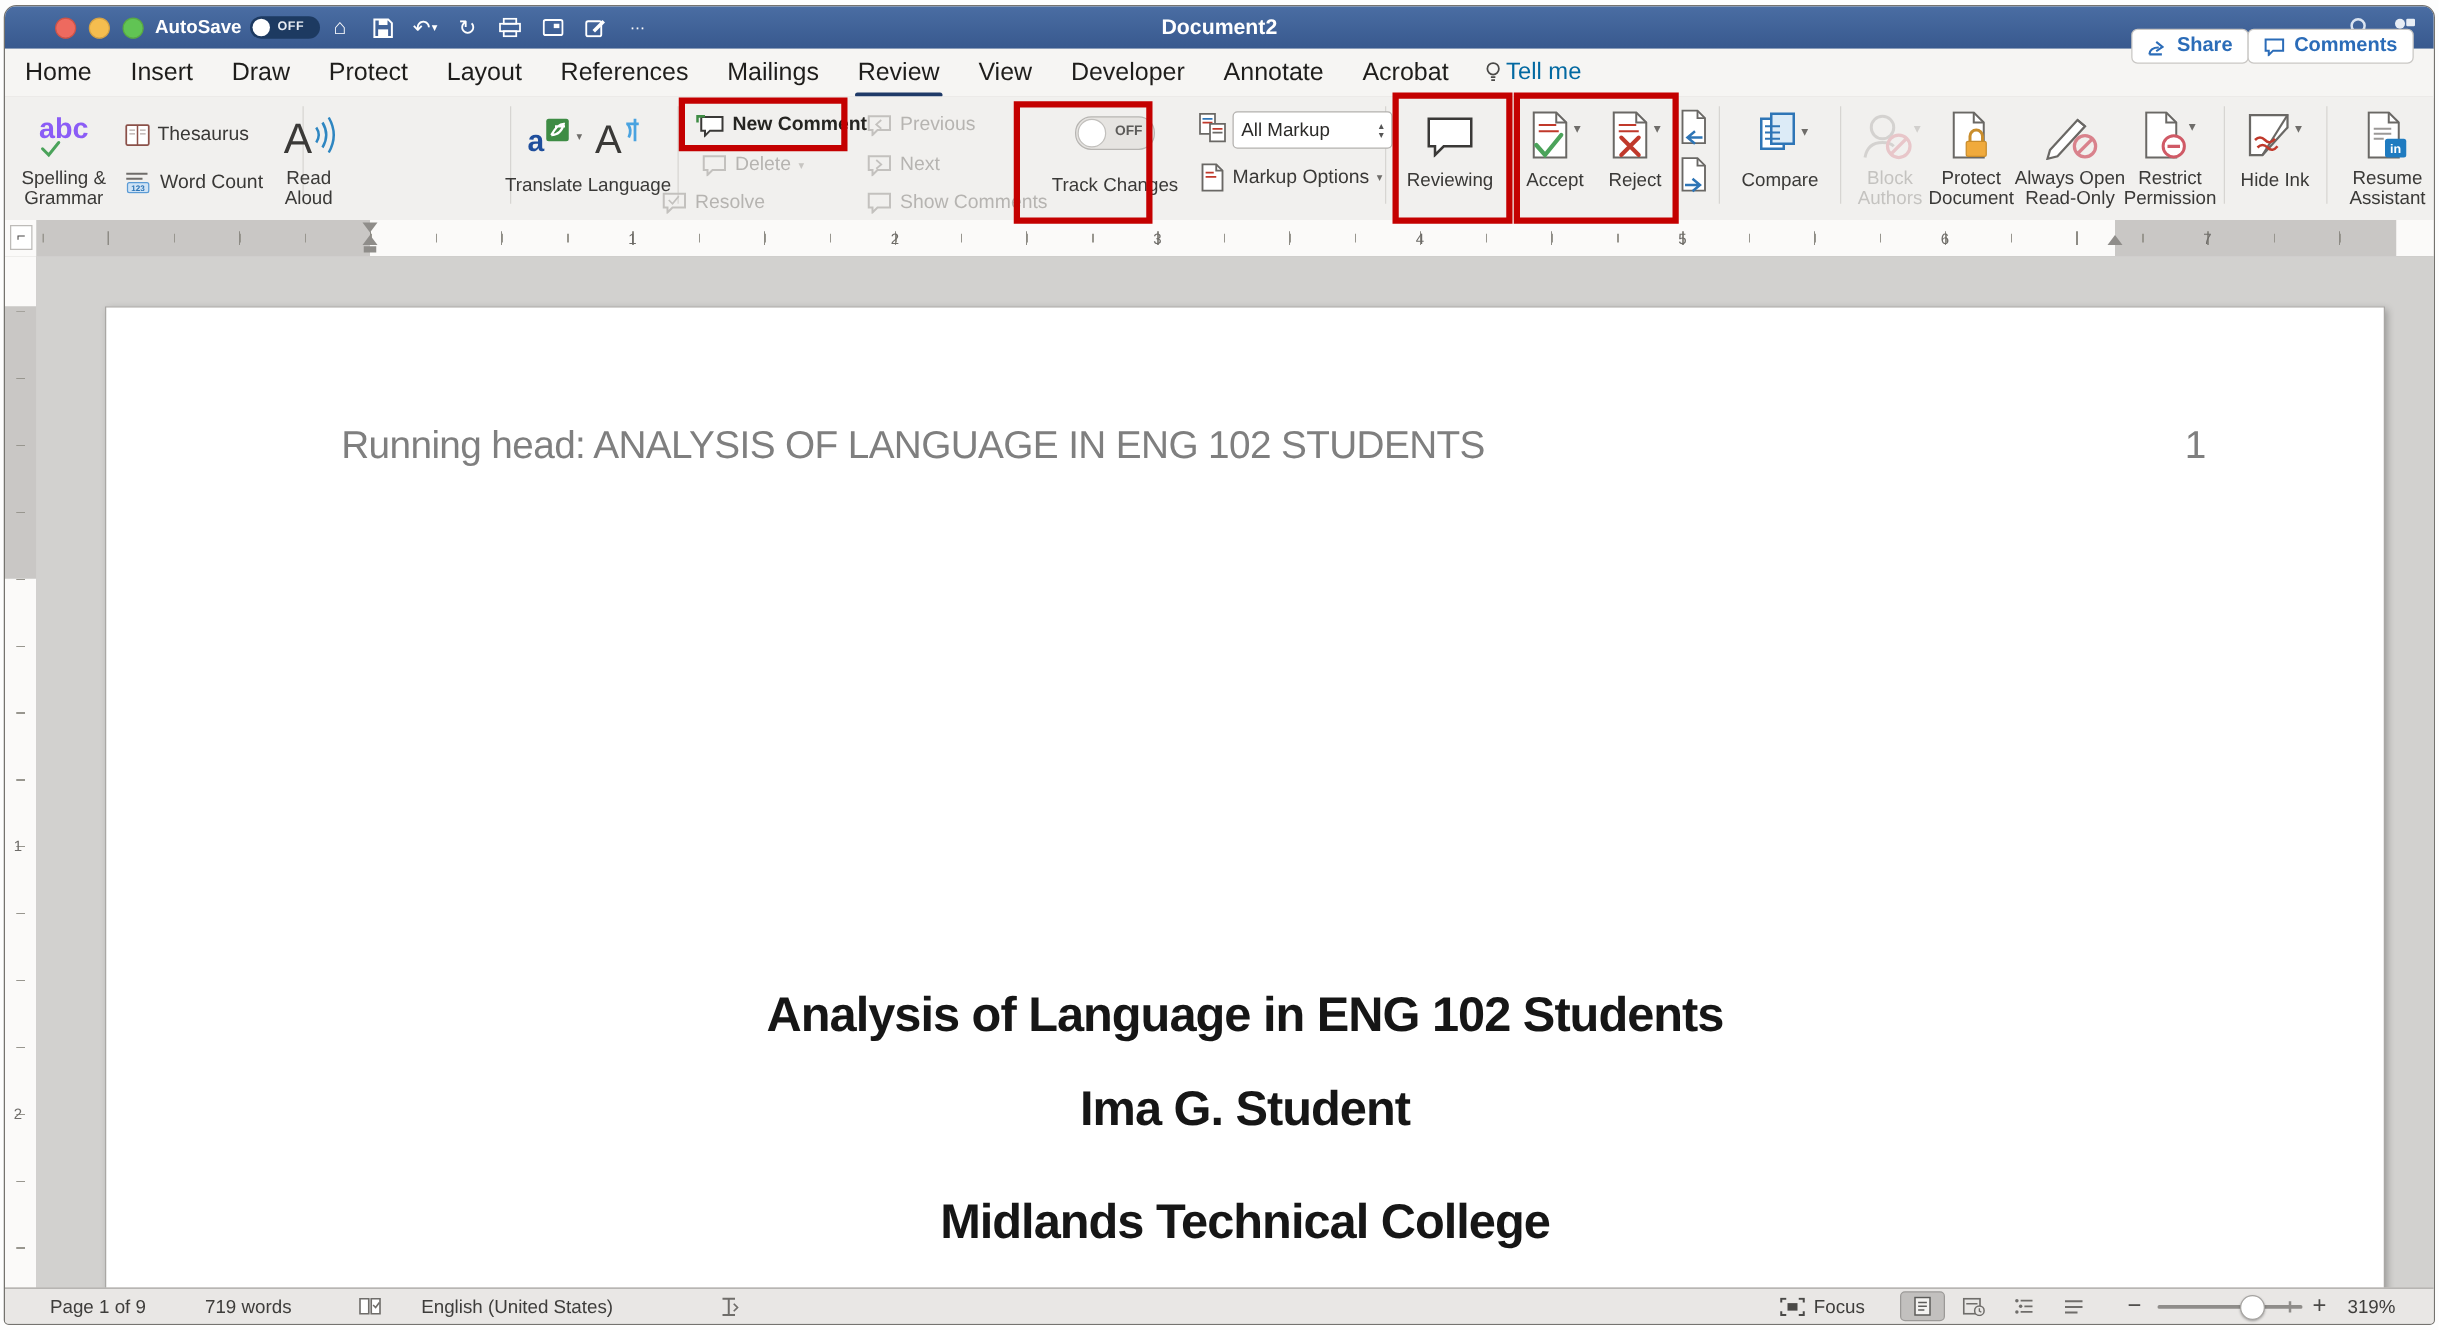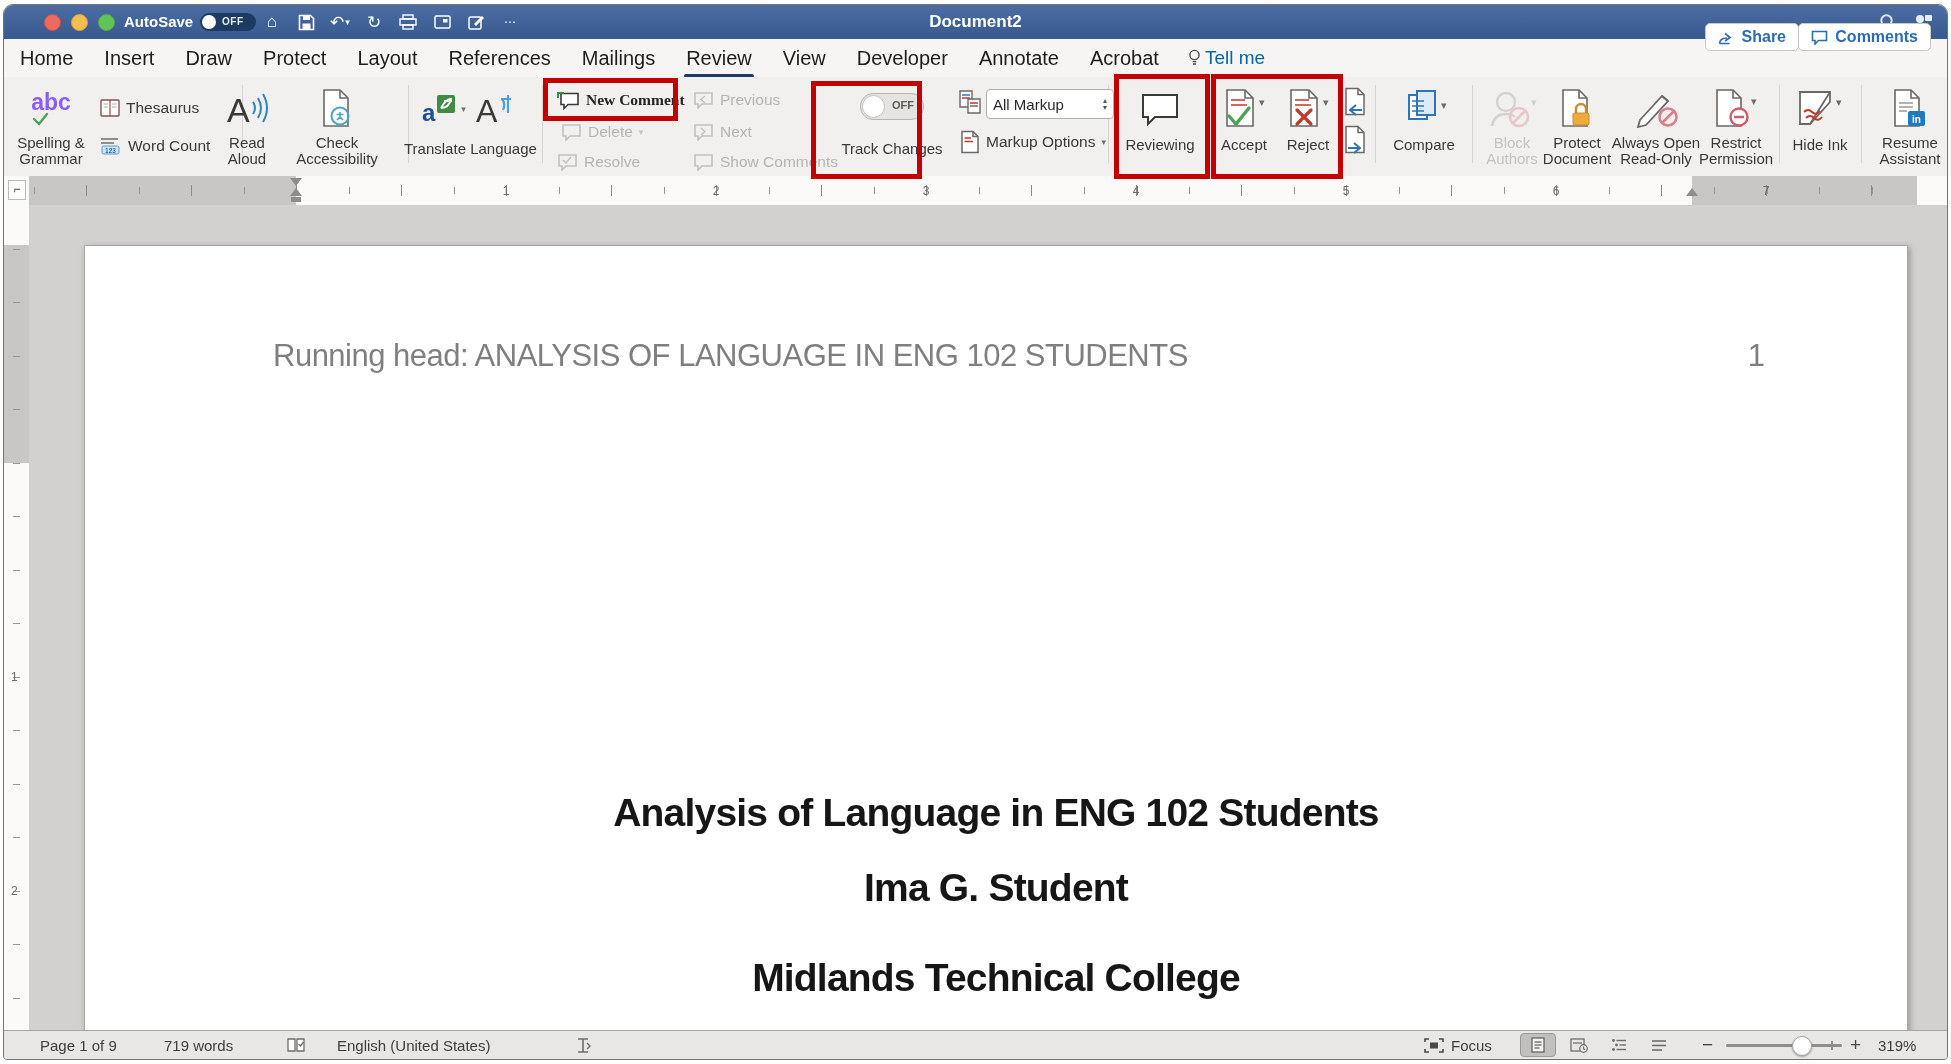--- a/index.html
+++ b/index.html
@@ -233,31 +233,20 @@
         <svg width="44" height="38" viewBox="0 0 44 38">
               <text x="2" y="32" font-size="34" fill="#3a3937">A</text>
               <path d="M28 12 q4 6 0 12" fill="none" stroke="#2e86c1" stroke-width="2"></path>
               <path d="M33 8 q6 10 0 20" fill="none" stroke="#2e86c1" stroke-width="2"></path>
               <path d="M38 4 q8 14 0 28" fill="none" stroke="#2e86c1" stroke-width="2"></path>
             </svg>
       </div>
       <div class="rlabel">Read Aloud</div>
     </div>
 
-    <div class="rlg" style="left:282px;width:102px;">
-      <div class="ric">
-        <svg width="34" height="40" viewBox="0 0 34 40">
-              <path d="M4 1 h16 l8 8 v28 h-24 z" fill="#fff" stroke="#6a6865" stroke-width="1.6"></path>
-              <path d="M20 1 v8 h8" fill="none" stroke="#6a6865" stroke-width="1.6"></path>
-              <circle cx="20" cy="27" r="8.5" fill="none" stroke="#4aa3c8" stroke-width="2"></circle>
-              <path d="M20 23 v6 M16.5 25.5 h7 M17 31 l3-3 3 3" fill="none" stroke="#4aa3c8" stroke-width="1.6"></path>
-            </svg>
-      </div>
-      <div class="rlabel">Check Accessibility</div>
-    </div>
 
     <div class="rlg" style="left:400px;width:130px;">
       <div class="ric" style="gap:10px;">
         <span style="display:flex;align-items:center;">
           <svg width="36" height="36" viewBox="0 0 36 36">
                 <text x="0" y="30" font-size="24" font-weight="700" fill="#1f4e9c">a</text>
                 <rect x="15" y="4" width="18" height="18" rx="2" fill="#3e8c44"></rect>
                 <path d="M19 17 q5-9 10-9 q-2 9-10 9 M22 10 h8" fill="none" stroke="#fff" stroke-width="1.8"></path>
               </svg>
           <span class="chev" style="margin-left:3px;">▾</span>
@@ -265,36 +254,36 @@
         <span>
           <svg width="40" height="36" viewBox="0 0 40 36">
                 <text x="0" y="31" font-size="32" fill="#3a3937">A</text>
                 <path d="M26 8 q4 5 1 11 M25 8 h10 M32 4 v18" fill="none" stroke="#4aa3e0" stroke-width="2.2"></path>
               </svg>
         </span>
       </div>
       <div class="rlabel1">Translate Language</div>
     </div>
 
-    <div class="rsm" style="left:552px;top:10px;font-weight:700;color:#262522;font-family:Liberation Serif, serif;">
+    <div class="rsm" style="left:552px;top:10px;font-weight:700;color:#262522;">
       <svg width="24" height="19" viewBox="0 0 24 19">
             <path d="M5 2.5 h17 v11 h-10 l-4 4 v-4 h-3 z" fill="#fff" stroke="#3a3937" stroke-width="1.6"></path>
             <path d="M2 7 v-5 h6" fill="none" stroke="#3e8c44" stroke-width="2"></path>
             <path d="M2 2 l3.5 0" stroke="#3e8c44" stroke-width="2"></path>
           </svg>
       <span>New Comment</span>
     </div>
     <div class="rsm dis" style="left:556px;top:42px;">
       <svg width="22" height="18" viewBox="0 0 22 18">
             <path d="M3 2 h17 v11 h-10 l-4 4 v-4 h-3 z" fill="none" stroke="#c3c1be" stroke-width="1.6"></path>
           </svg>
       <span>Delete</span>
           <span class="chev dis">▾</span>
     </div>
-    <div class="rsm dis" style="left:552px;top:72px;">
+    <div class="rsm dis" style="left:524px;top:72px;">
       <svg width="22" height="18" viewBox="0 0 22 18">
             <path d="M3 2 h17 v11 h-10 l-4 4 v-4 h-3 z" fill="none" stroke="#c3c1be" stroke-width="1.6"></path>
             <path d="M7 7 l3 3 5-6" fill="none" stroke="#c3c1be" stroke-width="1.4"></path>
           </svg>
       <span>Resolve</span>
     </div>
 
     <div class="rsm dis" style="left:688px;top:10px;">
       <svg width="22" height="18" viewBox="0 0 22 18">
             <path d="M3 2 h17 v11 h-10 l-4 4 v-4 h-3 z" fill="none" stroke="#c3c1be" stroke-width="1.6"></path>

